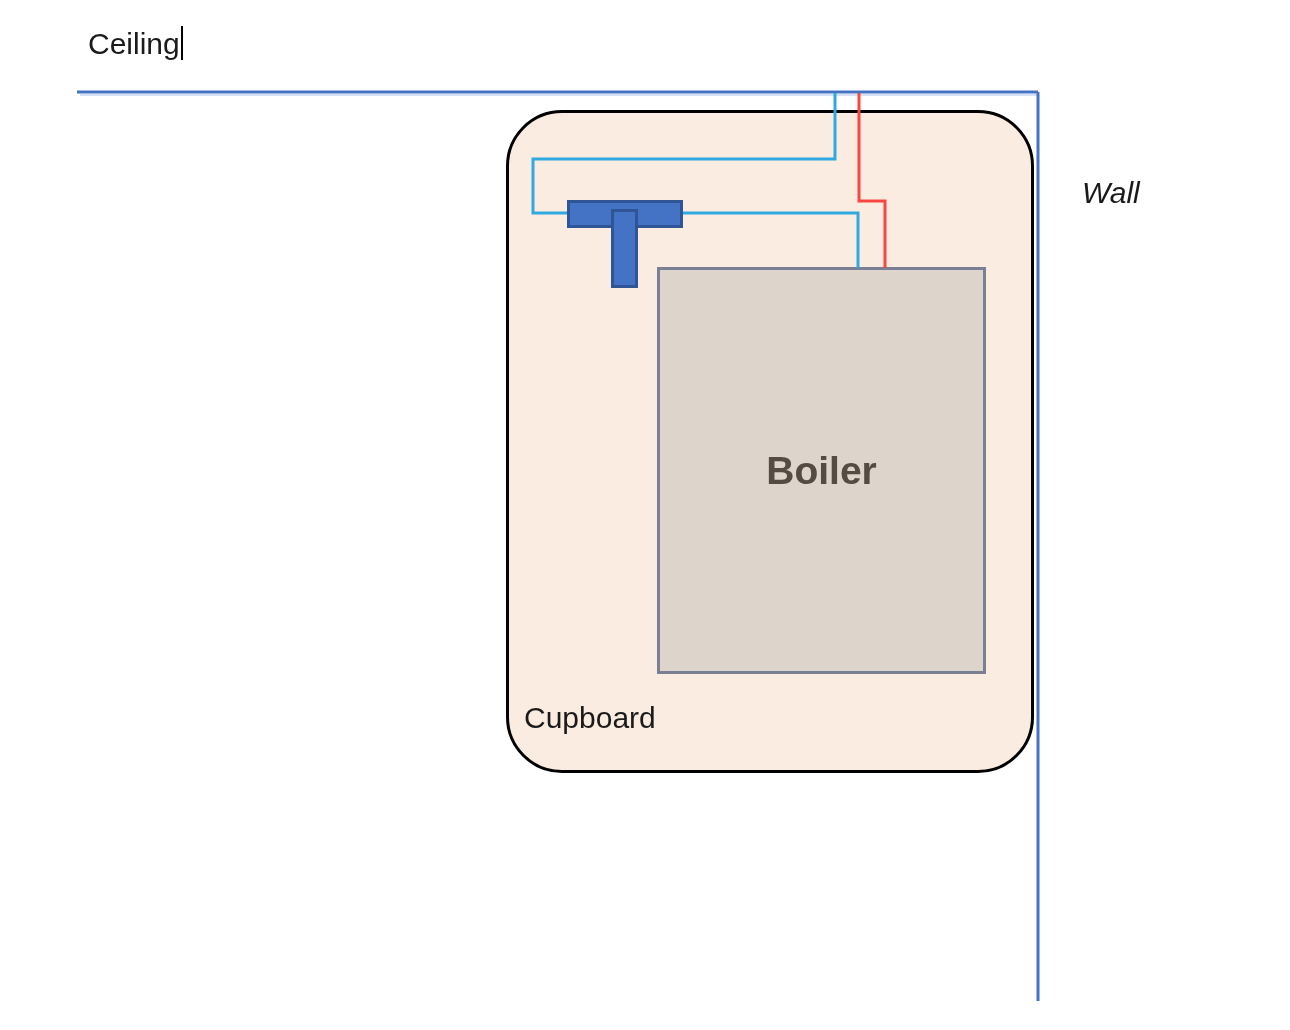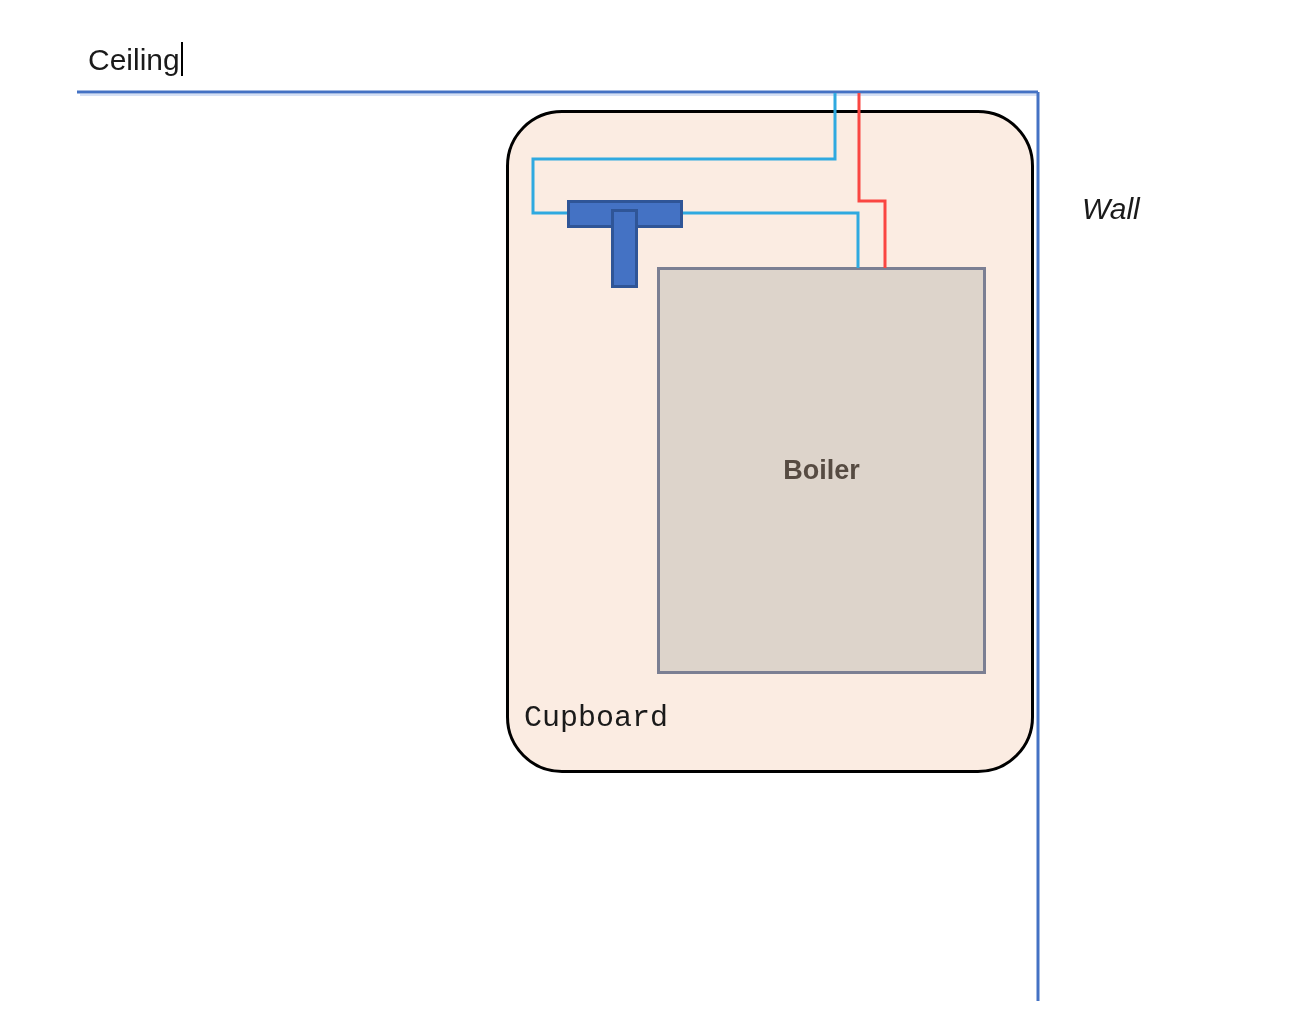--- a/index.html
+++ b/index.html
@@ -10,21 +10,20 @@
     background: #ffffff;
     font-family: "Liberation Sans", sans-serif;
     overflow: hidden;
   }
   .room-label {
     position: absolute;
     font-size: 30px;
     color: #1a1a1a;
     white-space: nowrap;
     line-height: 1.1;
-    margin-top: 16px;
   }
   #ceiling-label { left: 88px; top: 26px; }
   #wall-label    { left: 1082px; top: 176px; font-style: italic; }
   .text-cursor {
     display: inline-block;
     width: 2px;
     height: 34px;
     background: #000000;
     margin-left: 1px;
     vertical-align: -6px;
@@ -40,37 +39,36 @@
     border: 3px solid #000000;
     border-radius: 56px;
   }
   .cupboard-label {
     position: absolute;
     left: 524px;
     top: 701px;
     font-size: 30px;
     color: #1a1a1a;
     white-space: nowrap;
-    font-family: Liberation Mono, monospace;
   }
   .boiler {
     position: absolute;
     left: 657px;
     top: 267px;
     width: 329px;
     height: 407px;
     box-sizing: border-box;
     background: #DDD4CB;
     border: 3px solid #7B7F93;
     display: flex;
     align-items: center;
     justify-content: center;
   }
   .boiler-label {
-    font-size: 27px;
+    font-size: 39px;
     font-weight: bold;
     color: #564B42;
   }
   .pipes-svg {
     position: absolute;
     left: 0;
     top: 0;
     width: 1290px;
     height: 1030px;
     pointer-events: none;

